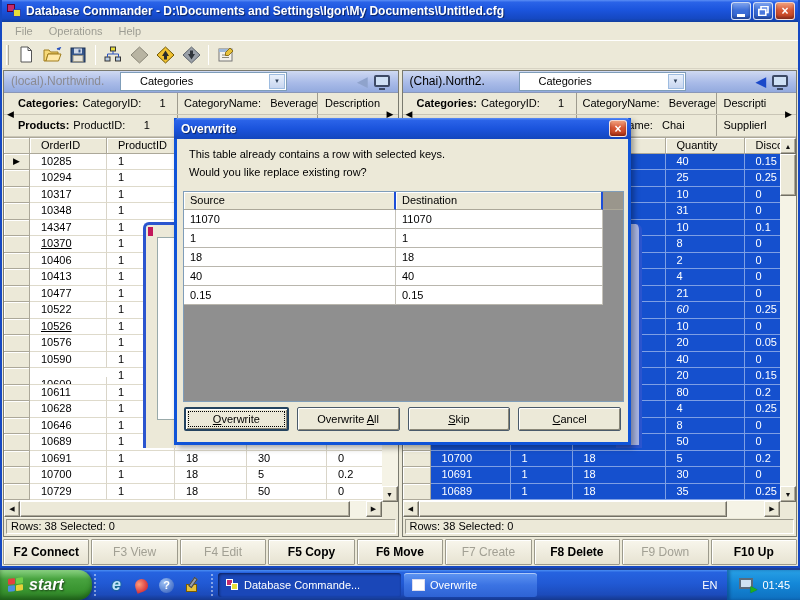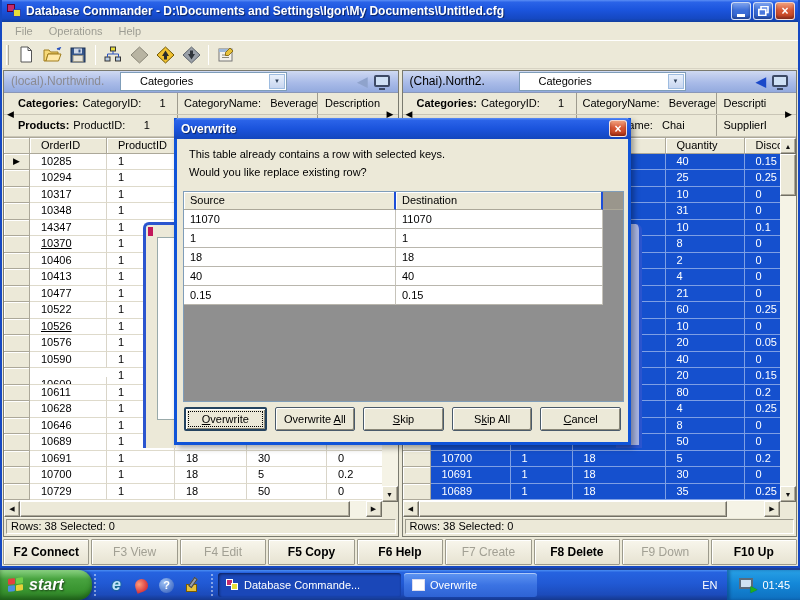--- a/index.html
+++ b/index.html
@@ -578,21 +578,21 @@
               <div class="g-cell" style="width: 62px;"></div>
               <div class="g-cell" style="width: 93px;"></div>
               <div class="g-cell" style="width: 79px;">21</div>
               <div class="g-cell" style="width: 37px;">0</div>
             </div>
             <div class="g-row sel">
               <div class="g-cell g-rowhdr" style="width: 28px;"></div>
               <div class="g-cell" style="width: 80px;"></div>
               <div class="g-cell" style="width: 62px;"></div>
               <div class="g-cell" style="width: 93px;"></div>
-              <div class="g-cell" style="width: 79px;">60</div>
+              <div class="g-cell" style="width: 79px; font-style: italic;">60</div>
               <div class="g-cell" style="width: 37px;">0.25</div>
             </div>
             <div class="g-row sel">
               <div class="g-cell g-rowhdr" style="width: 28px;"></div>
               <div class="g-cell" style="width: 80px;"></div>
               <div class="g-cell" style="width: 62px;"></div>
               <div class="g-cell" style="width: 93px;"></div>
               <div class="g-cell" style="width: 79px;">10</div>
               <div class="g-cell" style="width: 37px;">0</div>
             </div>
@@ -695,21 +695,21 @@
         <span class="sbtn">▼</span>
       </div>
     </div>
   </div>
 
   <div id="fnbar">
       <div class="fn-btn">F2 Connect</div>
       <div class="fn-btn dis">F3 View</div>
       <div class="fn-btn dis">F4 Edit</div>
       <div class="fn-btn">F5 Copy</div>
-      <div class="fn-btn">F6 Help</div>
+      <div class="fn-btn">F6 Move</div>
       <div class="fn-btn dis">F7 Create</div>
       <div class="fn-btn">F8 Delete</div>
       <div class="fn-btn dis">F9 Down</div>
       <div class="fn-btn">F10 Up</div>
     </div>
 </div>
 
 <div id="frag-left">
   <span class="fl-red"></span>
   <span class="fl-white"></span>
@@ -752,21 +752,20 @@
           <div class="lv-row">
             <div class="lv-cell" style="width: 212px;">0.15</div>
             <div class="lv-cell" style="width: 207px;">0.15</div>
           </div>
         </div>
     </div>
     <div class="dlg-btns">
         <button class="dlg-btn def"><u>O</u>verwrite</button>
         <button class="dlg-btn">Overwrite <u>A</u>ll</button>
         <button class="dlg-btn"><u>S</u>kip</button>
-        <button class="dlg-btn">S<u>k</u>ip All</button>
         <button class="dlg-btn"><u>C</u>ancel</button>
       </div>
   </div>
 </div>
 
 <div id="taskbar">
   <div id="start">
     <span class="flag">
       <i style="background:#e24040"></i>
         <i style="background:#6fce4a"></i>

